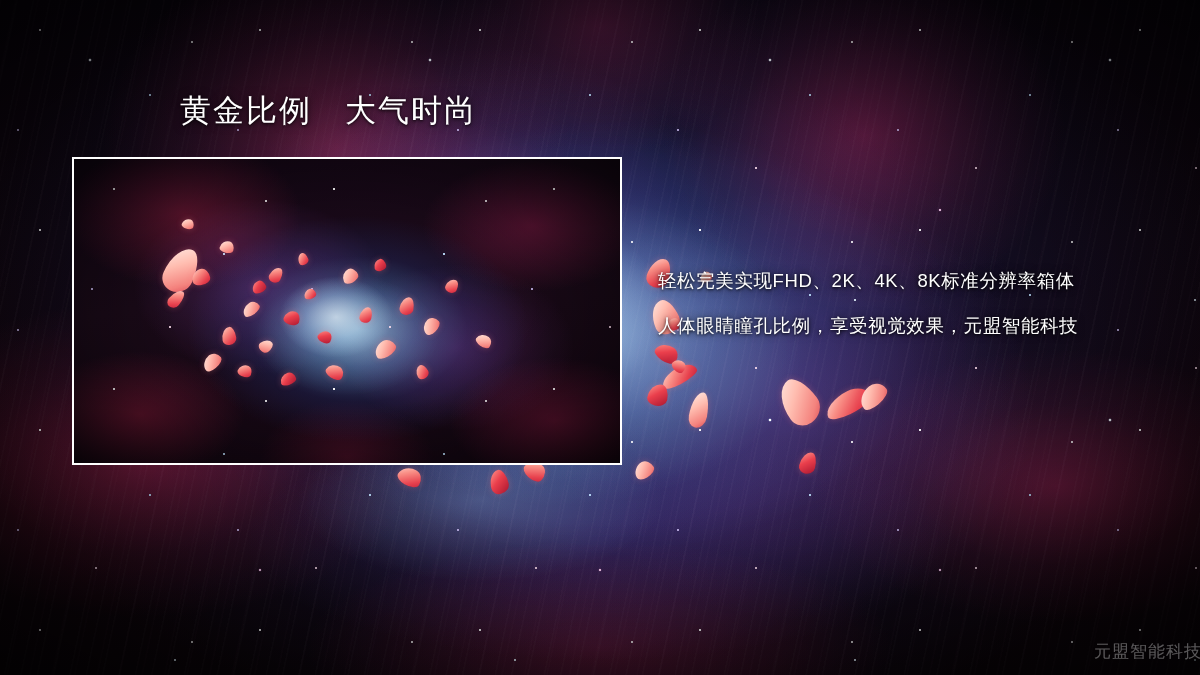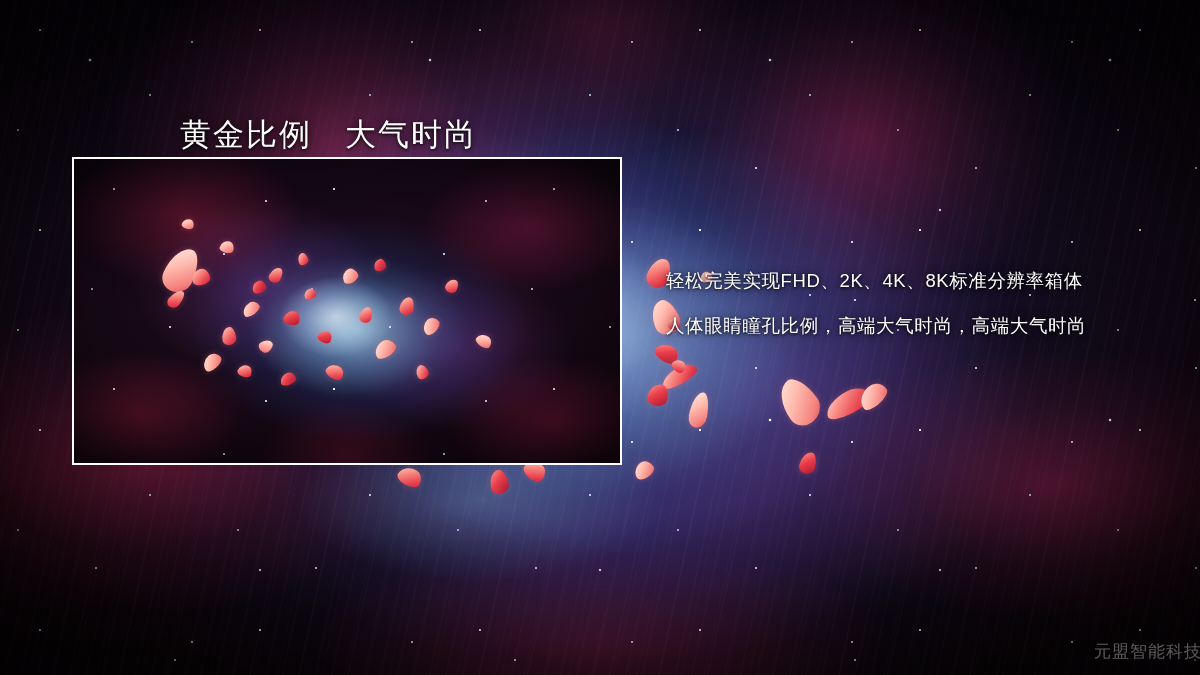--- a/index.html
+++ b/index.html
@@ -188,42 +188,41 @@
   .in-vignette {
     position:absolute; inset:0;
     background: radial-gradient(ellipse 74% 76% at 50% 50%,
        rgba(0,0,0,0) 42%, rgba(0,0,0,0.38) 76%, rgba(0,0,0,0.72) 100%);
   }
 
   
   #title {
     position: absolute;
     left: 180px;
-    top: 116px;
+    top: 92px;
     font-size: 31px;
     line-height: 1.25;
     color: #ffffff;
     letter-spacing: 2px;
     white-space: pre;
     text-shadow: 0 0 10px rgba(0,0,0,0.65), 0 1px 3px rgba(0,0,0,0.8);
   }
   #body-copy {
     position: absolute;
     left: 658px;
     top: 258px;
     width: 520px;
   }
   #body-copy .line {
     font-size: 18.5px;
     line-height: 45px;
     color: #ffffff;
     letter-spacing: 0.6px;
     white-space: nowrap;
     text-shadow: 0 0 8px rgba(0,0,0,0.75), 0 1px 3px rgba(0,0,0,0.85);
-    margin-left: 8px;
   }
   #watermark {
     position: absolute;
     right: -2px;
     bottom: 12px;
     font-size: 17px;
     letter-spacing: 1px;
     color: rgba(255,255,255,0.34);
     white-space: nowrap;
   }
@@ -297,18 +296,18 @@
       <div class="petal" style="left:224px; top:94px;  width:10px; height:12px; transform:rotate(-20deg);"></div>
       <div class="petal pale" style="left:402px; top:176px; width:16px; height:12px; transform:rotate(36deg);"></div>
       <div class="petal" style="left:342px; top:206px; width:12px; height:14px; transform:rotate(-28deg);"></div>
     </div>
   </div>
 
   <div id="title">黄金比例　大气时尚</div>
 
   <div id="body-copy">
     <div class="line">轻松完美实现FHD、2K、4K、8K标准分辨率箱体</div>
-    <div class="line">人体眼睛瞳孔比例，高端大气时尚，高端大气时尚</div>
+    <div class="line">人体眼睛瞳孔比例，享受视觉效果，元盟智能科技</div>
   </div>
 
   <div id="watermark">元盟智能科技</div>
 
 </div>
 
 </body></html>

